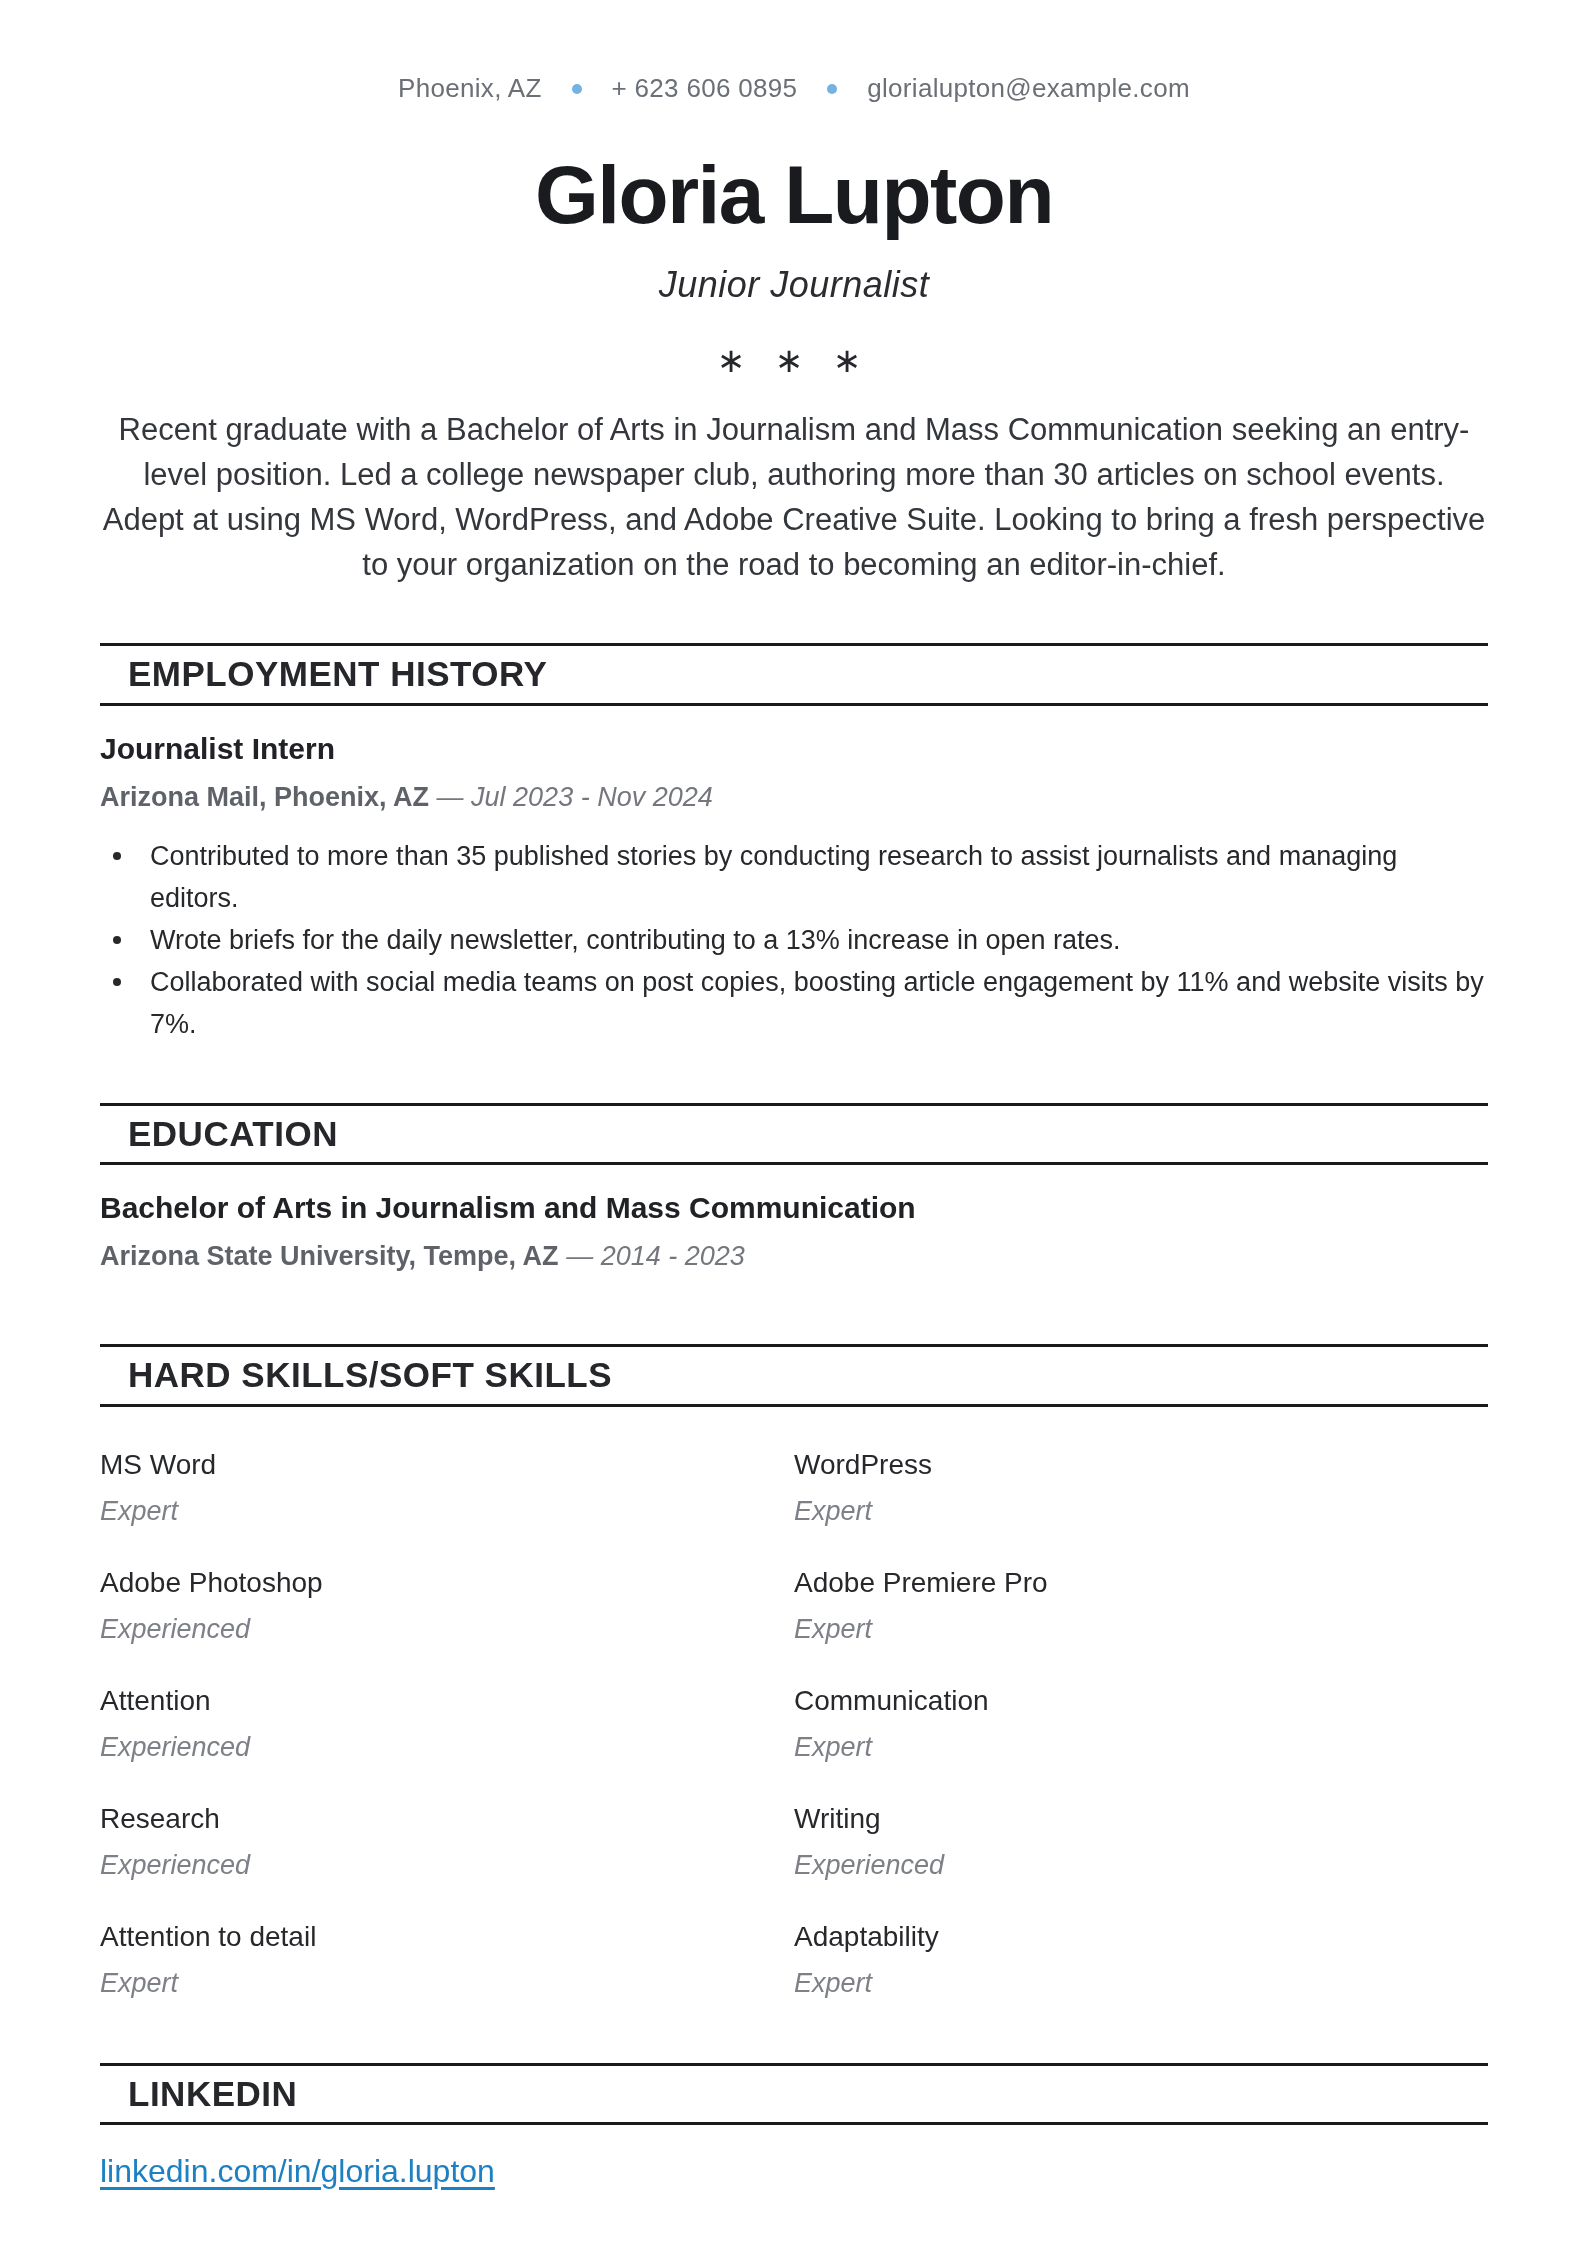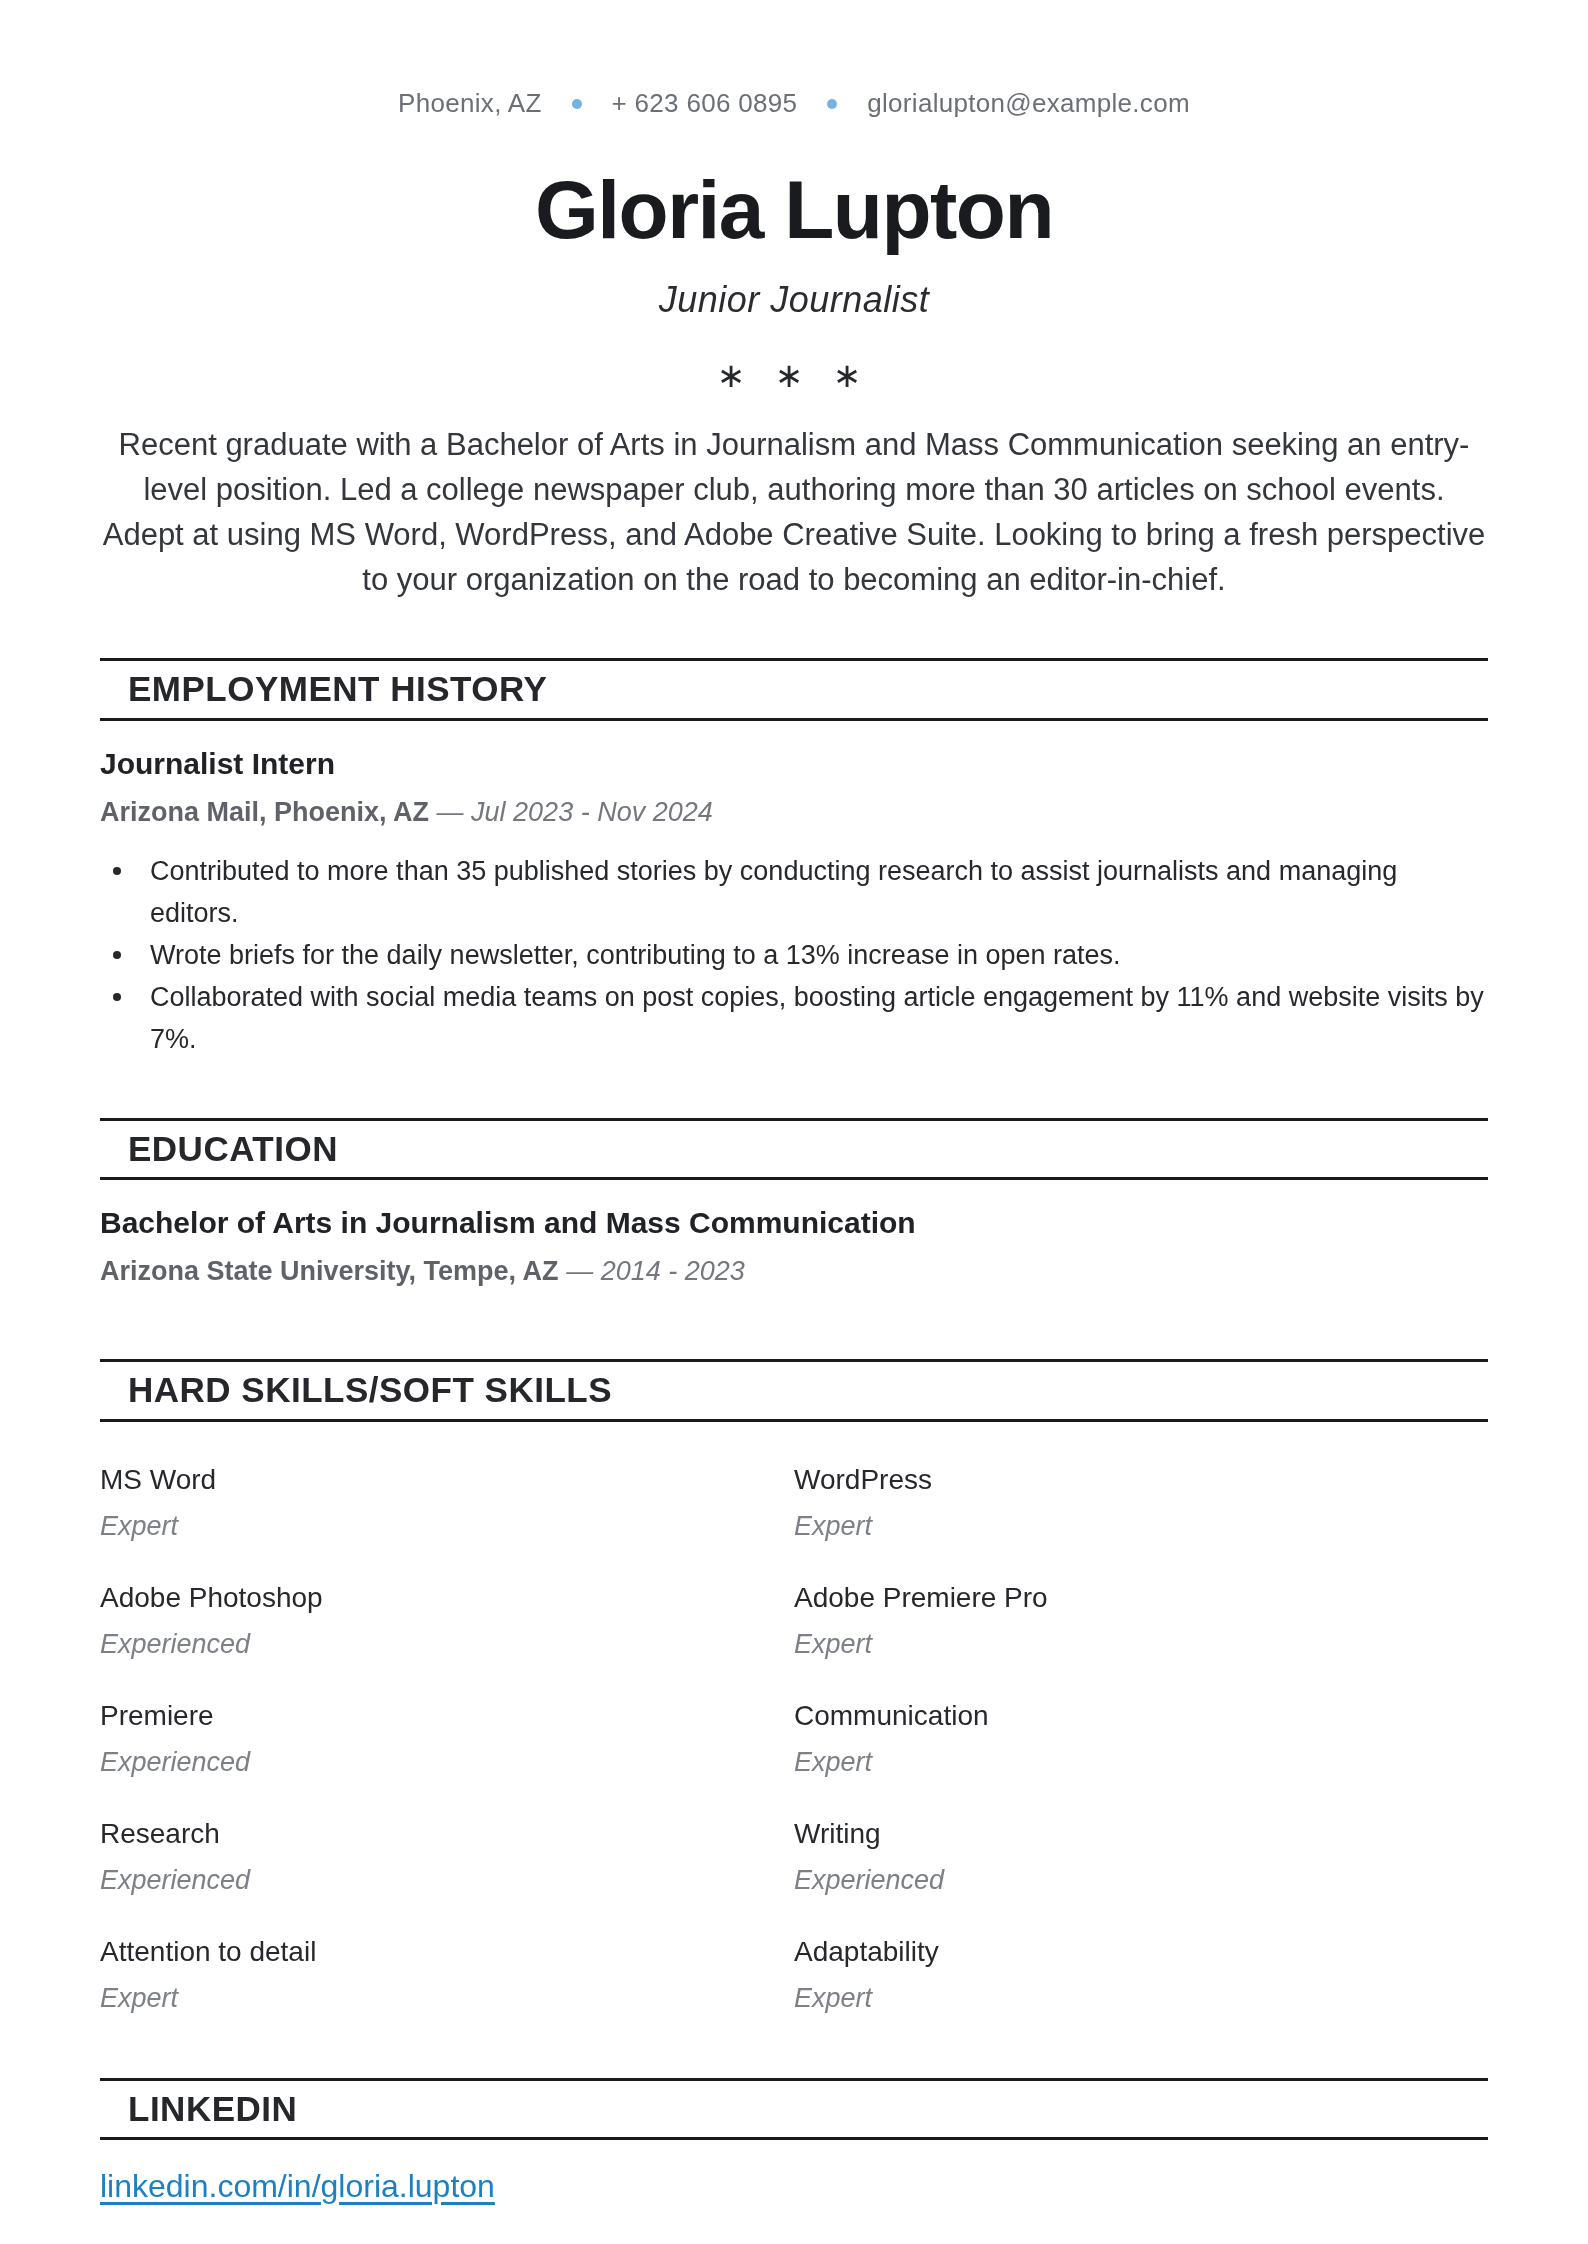--- a/index.html
+++ b/index.html
@@ -7,21 +7,21 @@
   body {
     width: 1588px;
     height: 2244px;
     font-family: "Liberation Sans", "DejaVu Sans", sans-serif;
     color: #1b1d21;
     overflow: hidden;
   }
   .page {
     width: 1588px;
     height: 2244px;
-    padding: 16px 100px;
+    padding: 1px 100px;
     background: #ffffff;
   }
 
   
   .contact {
     margin: 0 auto;
     padding-top: 72px;
     display: flex;
     justify-content: center;
     align-items: center;
@@ -209,21 +209,21 @@
     </div>
     <div class="skill-cell">
       <div class="skill-name">Adobe Photoshop</div>
       <div class="skill-level">Experienced</div>
     </div>
     <div class="skill-cell">
       <div class="skill-name">Adobe Premiere Pro</div>
       <div class="skill-level">Expert</div>
     </div>
     <div class="skill-cell">
-      <div class="skill-name">Premiere</div>
+      <div class="skill-name">Attention</div>
       <div class="skill-level">Experienced</div>
     </div>
     <div class="skill-cell">
       <div class="skill-name">Communication</div>
       <div class="skill-level">Expert</div>
     </div>
     <div class="skill-cell">
       <div class="skill-name">Research</div>
       <div class="skill-level">Experienced</div>
     </div>

